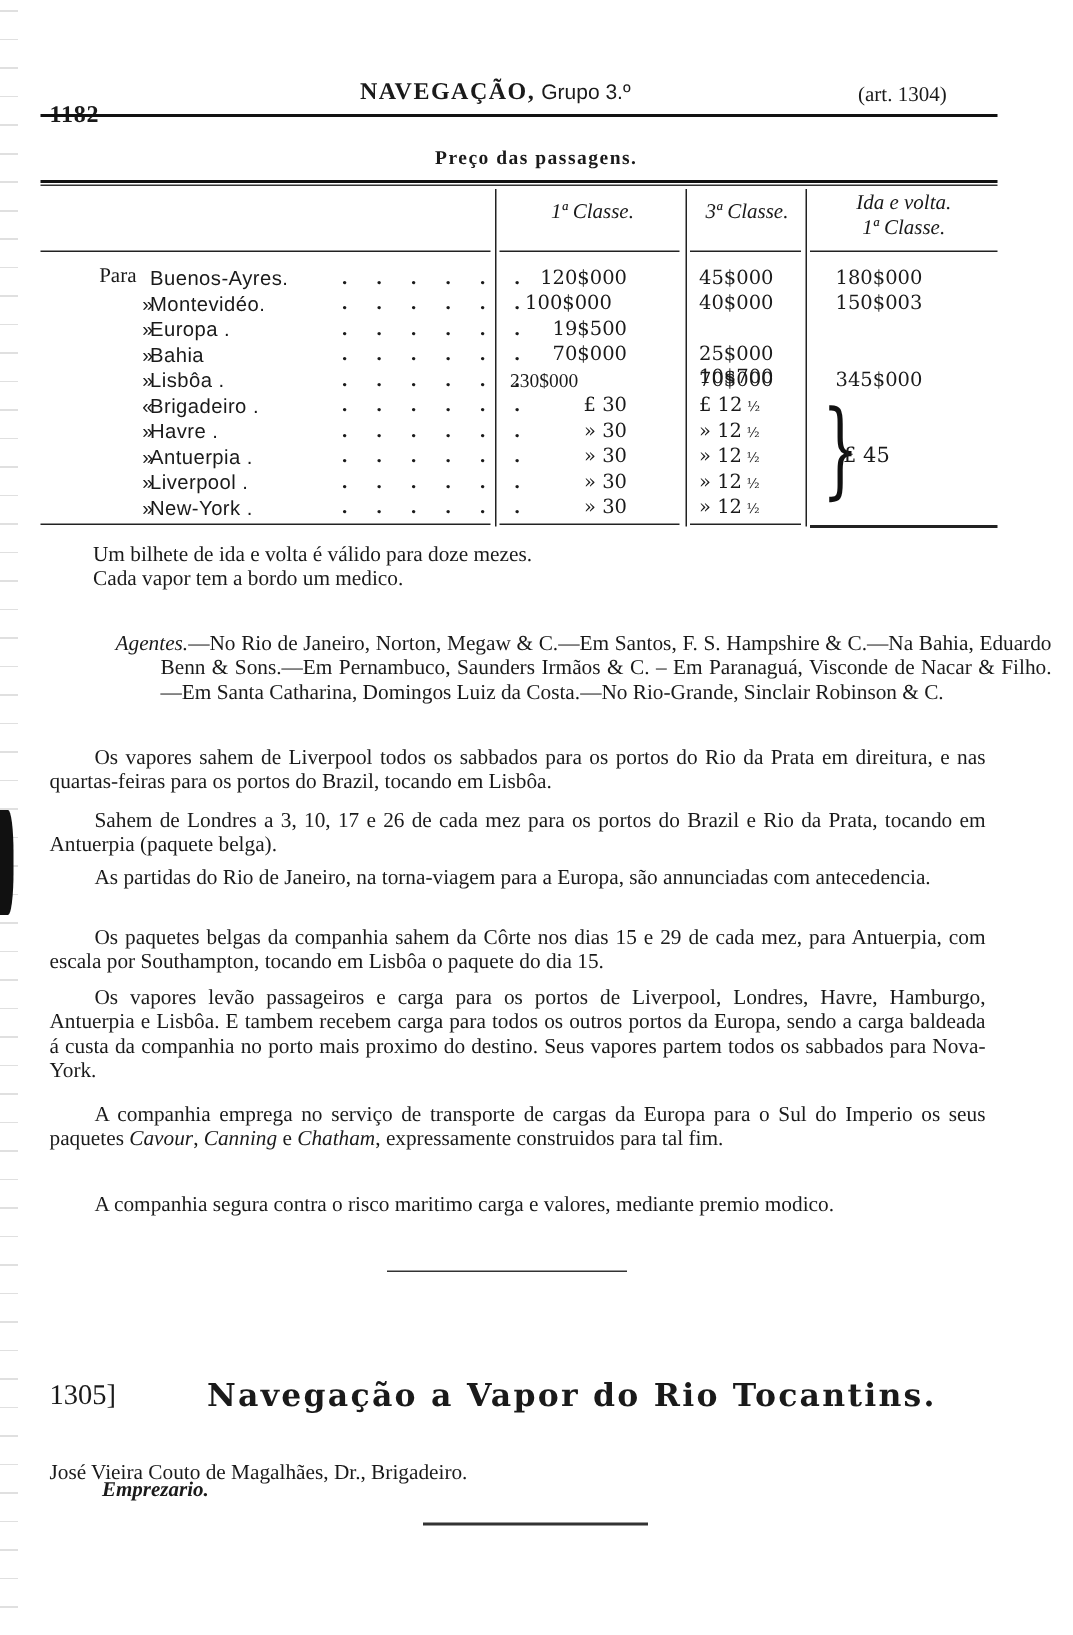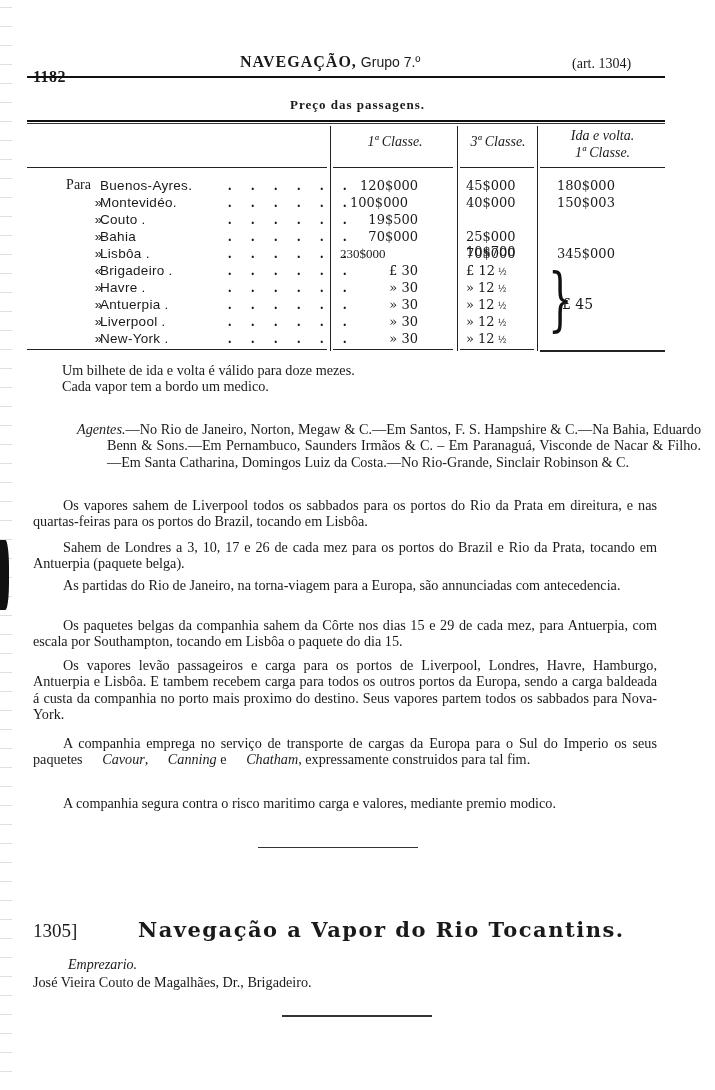--- a/index.html
+++ b/index.html
@@ -35,46 +35,46 @@
   .dest-row .dots { position: absolute; left: 205px; width: 90px; text-align: right; letter-spacing: 8px; font-weight: bold; }
   .cell { position: absolute; font-family: "DejaVu Serif", serif; font-size: 13px; line-height: 17px; white-space: nowrap; }
   .frac { font-size: 9px; margin-left: 3px; }
 
   #brace { left: 548px; top: 264px; font-size: 70px; line-height: 70px; font-family: "DejaVu Serif", serif; transform: scaleX(0.55); transform-origin: left top; color: #111; }
   #brace-value { left: 562px; top: 296px; font-size: 14px; font-family: "DejaVu Serif", serif; }
 
   
   .para { position: absolute; left: 33px; width: 624px; font-size: 14.2px; line-height: 16.3px; text-align: justify; }
   .para.indent { text-indent: 30px; }
-  .para .it { font-style: italic; margin-left: 16px; }
+  .para .it { font-style: italic; }
   .note { position: absolute; left: 62px; font-size: 14.2px; line-height: 16px; }
 
   #agents { left: 33px; top: 421px; width: 624px; font-size: 14.2px; line-height: 16.3px; padding-left: 30px; text-indent: -30px; text-align: justify; box-sizing: border-box; margin-left: 44px; }
 
   .short-rule { position: absolute; height: 1px; background: #333; }
 
   #section-num { left: 33px; top: 920px; font-size: 19px; }
   #section-title { left: 138px; top: 917px; font-size: 21px; font-weight: bold; letter-spacing: 1.5px; font-family: "DejaVu Serif", serif; }
-  #empresario-label { left: 68px; top: 957px; font-style: italic; font-size: 14px; }
+  #empresario-label { left: 68px; top: 986px; font-style: italic; font-size: 14px; font-weight: bold; }
   #empresario-name { left: 33px; top: 974px; font-size: 14.2px; }
 
   
   #binding-shadow { left: 0; top: 540px; width: 9px; height: 70px; background: #111; border-radius: 0 40% 40% 0; }
   #edge-speckle { left: 0; top: 0; width: 12px; height: 1090px; background: repeating-linear-gradient(180deg, transparent 0 7px, rgba(0,0,0,0.12) 7px 8px, transparent 8px 19px); }
 </style>
 </head>
 <body>
 
 <div id="edge-speckle" class="abs"></div>
 <div id="binding-shadow" class="abs"></div>
 
 <div id="page-num" class="abs">1182</div>
 <div id="running-title" class="abs">
   <span class="bold">NAVEGAÇÃO,</span>
-  <span class="light">Grupo 7.º</span>
+  <span class="light">Grupo 3.º</span>
 </div>
 <div id="art-ref" class="abs">(art. 1304)</div>
 <div id="rule-top" class="abs"></div>
 
 <div id="table-title" class="abs">Preço das passagens.</div>
 
 <div id="fare-table" class="abs">
   <div class="rule-double"></div>
   <div class="vline" style="left:303px"></div>
   <div class="vline" style="left:430px"></div>
@@ -108,21 +108,21 @@
     <div class="dest-row" style="top: 194px; width: 715px;">
       <span class="prefix" style="left: 70px;">»</span>
       <span class="name">Montevidéo.</span>
       <span class="dots" style="left: 228px;">. . . . . .</span>
       <span class="cell" style="left: 340px; width: 78px; text-align: center;">100$000</span>
       <span class="cell" style="left: 466px;"><span>40$000</span></span>
       <span class="cell" style="left: 557px;">150$003</span>
     </div>
     <div class="dest-row" style="top: 211px; width: 715px;">
       <span class="prefix" style="left: 70px;">»</span>
-      <span class="name">Couto .</span>
+      <span class="name">Europa .</span>
       <span class="dots" style="left: 228px;">. . . . . .</span>
       <span class="cell" style="left: 340px; width: 78px; text-align: right;">19$500</span>
       <span class="cell" style="left: 466px; margin-top: 32px;"><span>10$700</span></span>
     </div>
     <div class="dest-row" style="top: 228px; width: 715px;">
       <span class="prefix" style="left: 70px;">»</span>
       <span class="name">Bahia</span>
       <span class="dots" style="left: 228px;">. . . . . .</span>
       <span class="cell" style="left: 340px; width: 78px; text-align: right;">70$000</span>
       <span class="cell" style="left: 466px;"><span>25$000</span></span>

